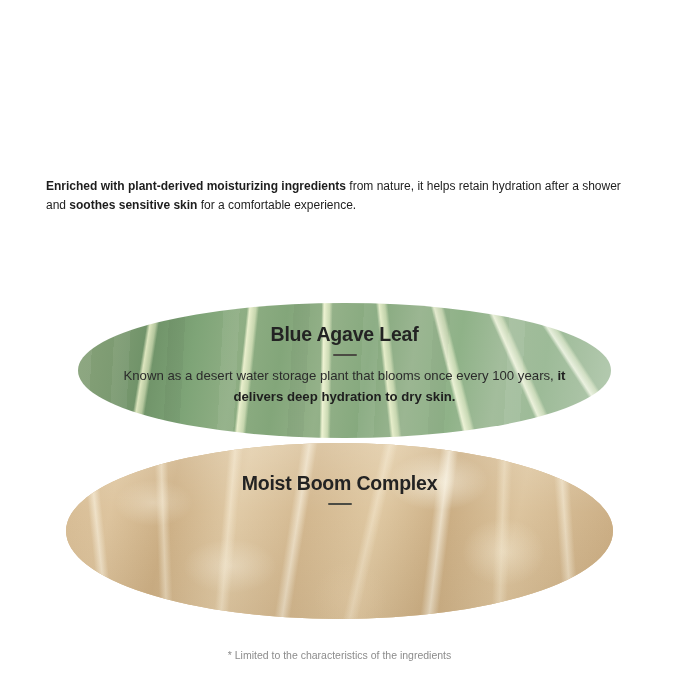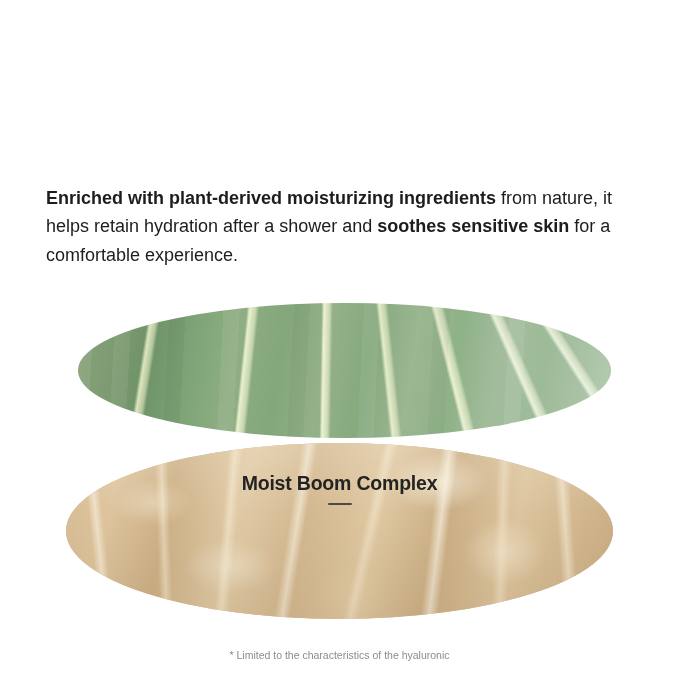--- a/index.html
+++ b/index.html
@@ -24,23 +24,23 @@
     font-weight:bold;
     line-height:1.30;
     letter-spacing:-0.4px;
     color:#61a188;
   }
   .headline .hl-line { display:block; white-space:nowrap; }
 
   
   .subtitle {
     position:absolute;
-    left:46px; top:184px;
+    left:46px; top:177px;
     width:592px;
-    font-size:18px;
+    font-size:12px;
     line-height:1.58;
     color:#1d1d1d;
     font-weight:400;
   }
   .subtitle b { font-weight:bold; }
 
   
   .oval {
     position:absolute;
     border-radius:50%;
@@ -190,25 +190,30 @@
 </head>
 <body>
 
 <div class="page">
 
 
   <p class="subtitle"><b>Enriched with plant-derived moisturizing ingredients</b><span> from nature, it helps retain hydration after a shower and </span><b>soothes sensitive skin</b><span> for a comfortable experience.</span></p>
 
   <div class="oval oval-green">
     <div class="bg bg-agave"></div>
+    <div class="oval-inner">
+      <div class="oval-title">Blue Agave Leaf</div>
+      <div class="divider"></div>
+      <div class="oval-body"><span>Known as a desert water storage plant that blooms once every 100 years, </span><b>it delivers deep hydration to dry skin.</b></div>
+    </div>
   </div>
 
   <div class="oval oval-tan">
     <div class="bg bg-wheat"></div>
     <div class="oval-inner">
       <div class="oval-title">Moist Boom Complex</div>
       <div class="divider"></div>
     </div>
   </div>
 
-  <div class="footnote">* Limited to the characteristics of the hyaluronic</div>
+  <div class="footnote">* Limited to the characteristics of the ingredients</div>
 
 </div>
 
 </body></html>

